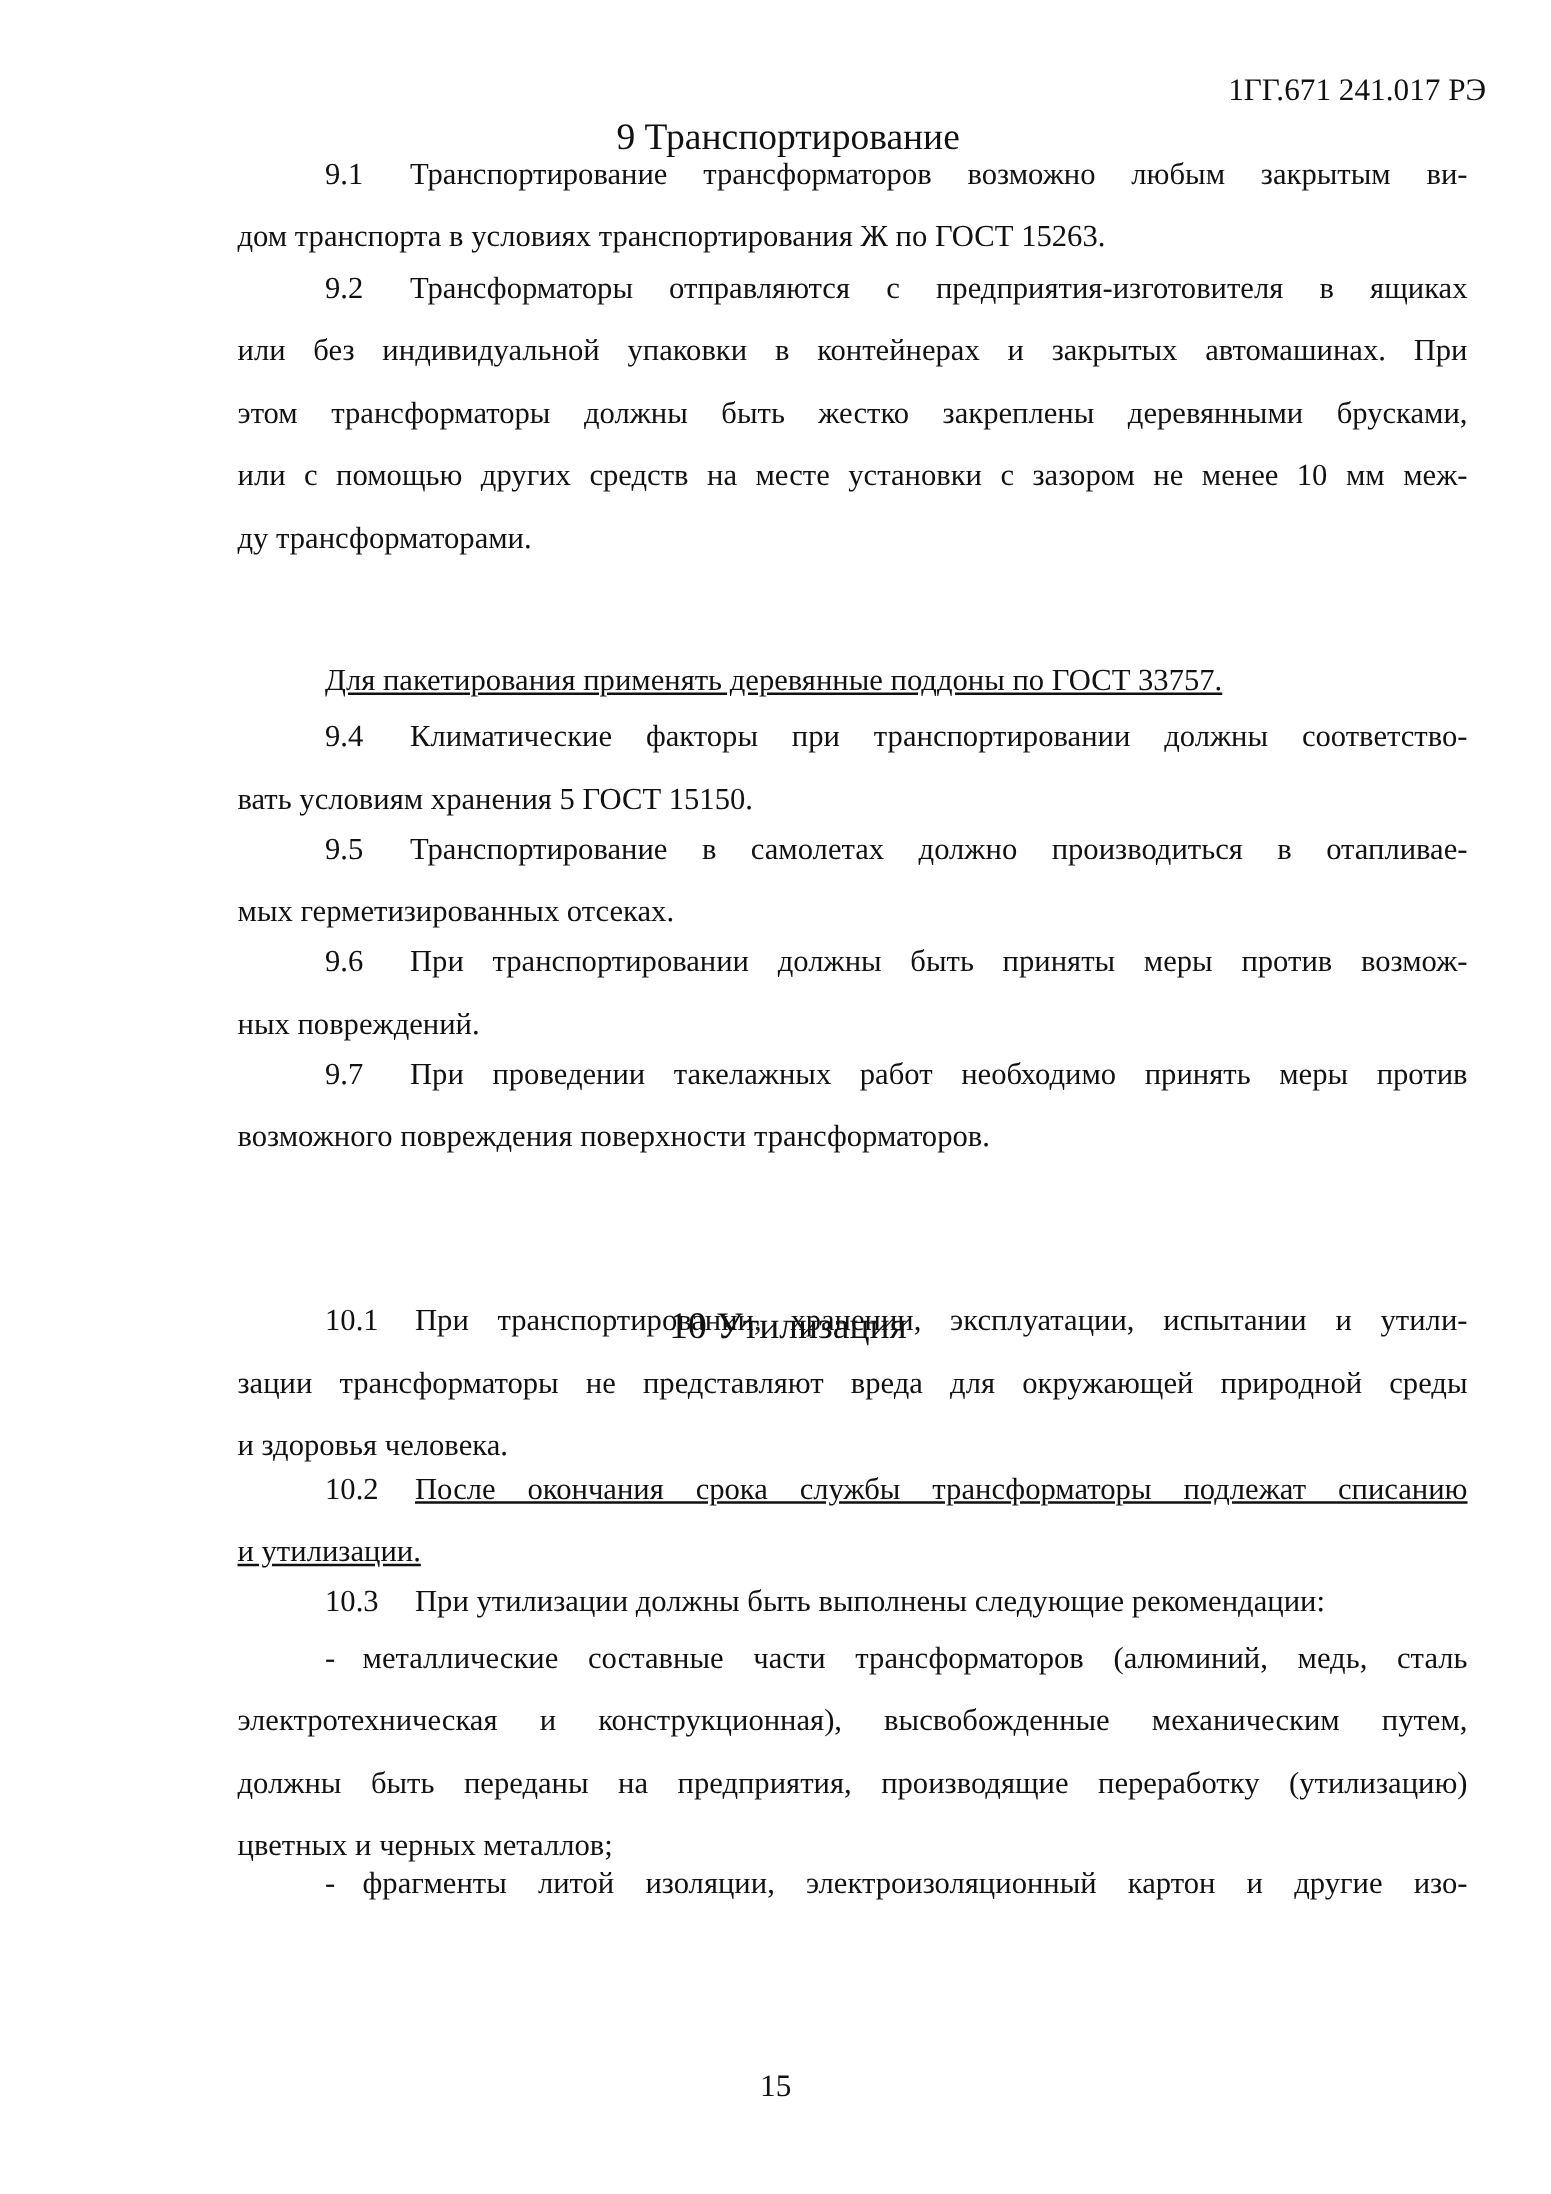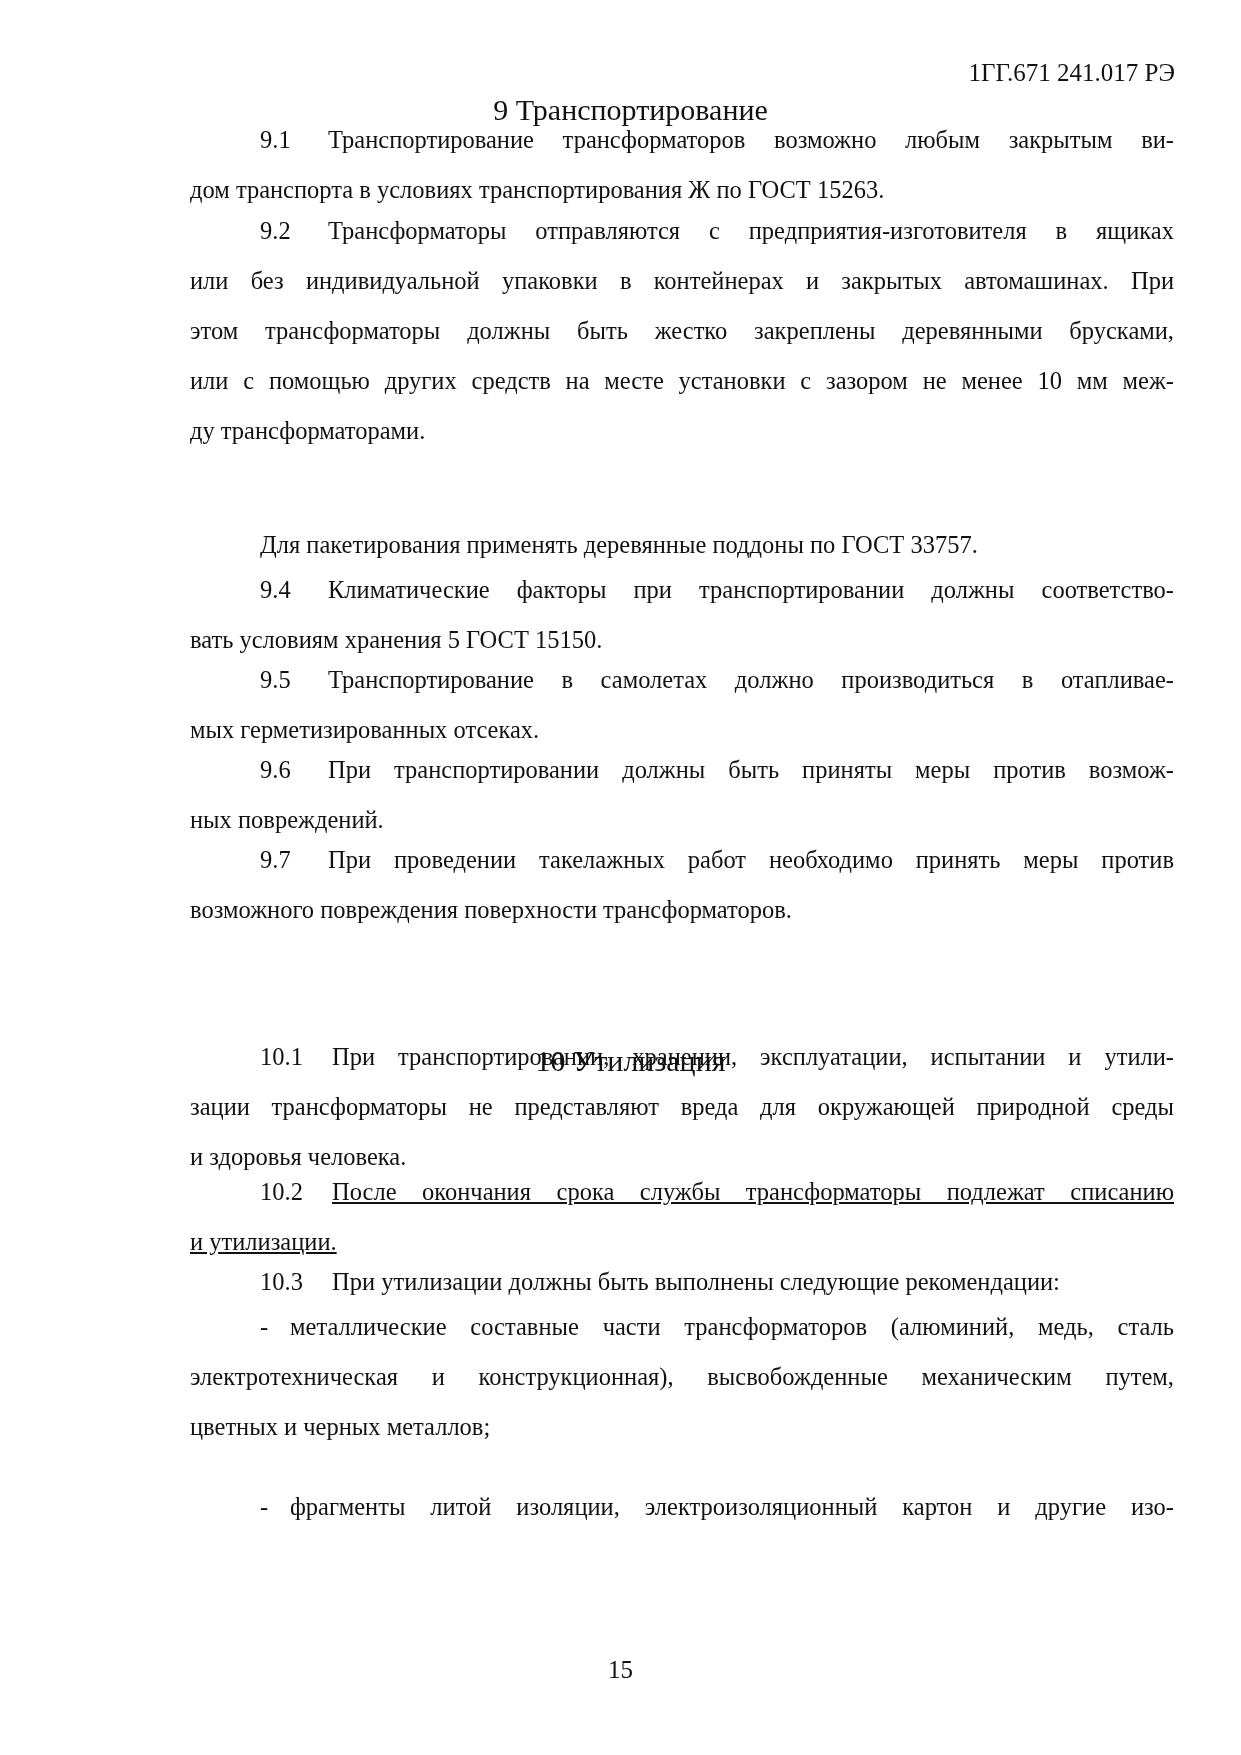--- a/index.html
+++ b/index.html
@@ -16,21 +16,21 @@
       color: #111111;
     }
     .page {
       position: absolute;
       left: 0; top: 0;
       width: 1241px;
       height: 1755px;
     }
     .doc-code {
       position: absolute;
-      right: 66px;
+      right: 52px;
       top: 58px;
       font-size: 25px;
       line-height: 30px;
     }
     .heading {
       position: absolute;
       left: 0;
       width: 1241px;
       text-align: center;
       font-size: 30px;
@@ -93,21 +93,21 @@
 
   <div class="para" style="top:206px;">
     <span class="line indent"><span class="num">9.2</span><span>Трансформаторы отправляются с предприятия-изготовителя в ящиках</span></span>
     <span class="line">или без индивидуальной упаковки в контейнерах и закрытых автомашинах. При</span>
     <span class="line">этом трансформаторы должны быть жестко закреплены деревянными брусками,</span>
     <span class="line">или с помощью других средств на месте установки с зазором не менее 10 мм меж-</span>
     <span class="line last">ду трансформаторами.</span>
   </div>
 
 
-  <div class="para" style="top:520px;">
+  <div class="para" style="top:520px;text-decoration:underline;">
     <span class="line indent last">Для пакетирования применять деревянные поддоны по ГОСТ 33757.</span>
   </div>
 
   <div class="para" style="top:565px;">
     <span class="line indent"><span class="num">9.4</span><span>Климатические факторы при транспортировании должны соответство-</span></span>
     <span class="line last">вать условиям хранения 5 ГОСТ 15150.</span>
   </div>
 
   <div class="para" style="top:655px;">
     <span class="line indent"><span class="num">9.5</span><span>Транспортирование в самолетах должно производиться в отапливае-</span></span>
@@ -137,20 +137,21 @@
     <span class="line last">и утилизации.</span>
   </div>
 
   <div class="para" style="top:1257px;">
     <span class="line indent last"><span class="num wide">10.3</span><span>При утилизации должны быть выполнены следующие рекомендации:</span></span>
   </div>
 
   <div class="para" style="top:1302px;">
     <span class="line indent"><span class="num" style="width:30px;">-</span><span>металлические составные части трансформаторов (алюминий, медь, сталь</span></span>
     <span class="line">электротехническая и конструкционная), высвобожденные механическим путем,</span>
+    <span class="line">должны быть переданы на предприятия, производящие переработку (утилизацию)</span>
     <span class="line last">цветных и черных металлов;</span>
   </div>
 
   <div class="para" style="top:1482px;">
     <span class="line indent"><span class="num" style="width:30px;">-</span><span>фрагменты литой изоляции, электроизоляционный картон и другие изо-</span></span>
   </div>
 
   <div class="page-number">15</div>
 
 </div>

